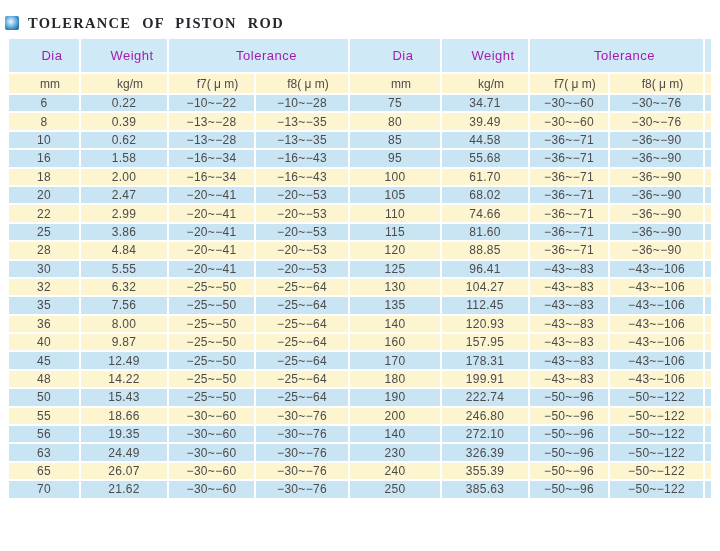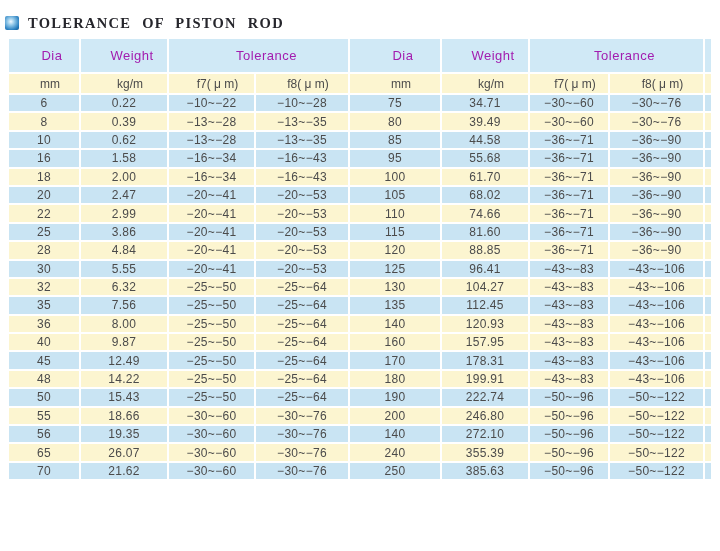--- a/index.html
+++ b/index.html
@@ -311,20 +311,31 @@
           <td>56</td>
           <td>19.35</td>
           <td>−30~−60</td>
           <td>−30~−76</td>
           <td>140</td>
           <td>272.10</td>
           <td>−50~−96</td>
           <td>−50~−122</td>
           <td></td>
         </tr>
+        <tr class="blue">
+          <td>63</td>
+          <td>24.49</td>
+          <td>−30~−60</td>
+          <td>−30~−76</td>
+          <td>230</td>
+          <td>326.39</td>
+          <td>−50~−96</td>
+          <td>−50~−122</td>
+          <td></td>
+        </tr>
         <tr class="cream">
           <td>65</td>
           <td>26.07</td>
           <td>−30~−60</td>
           <td>−30~−76</td>
           <td>240</td>
           <td>355.39</td>
           <td>−50~−96</td>
           <td>−50~−122</td>
           <td></td>

